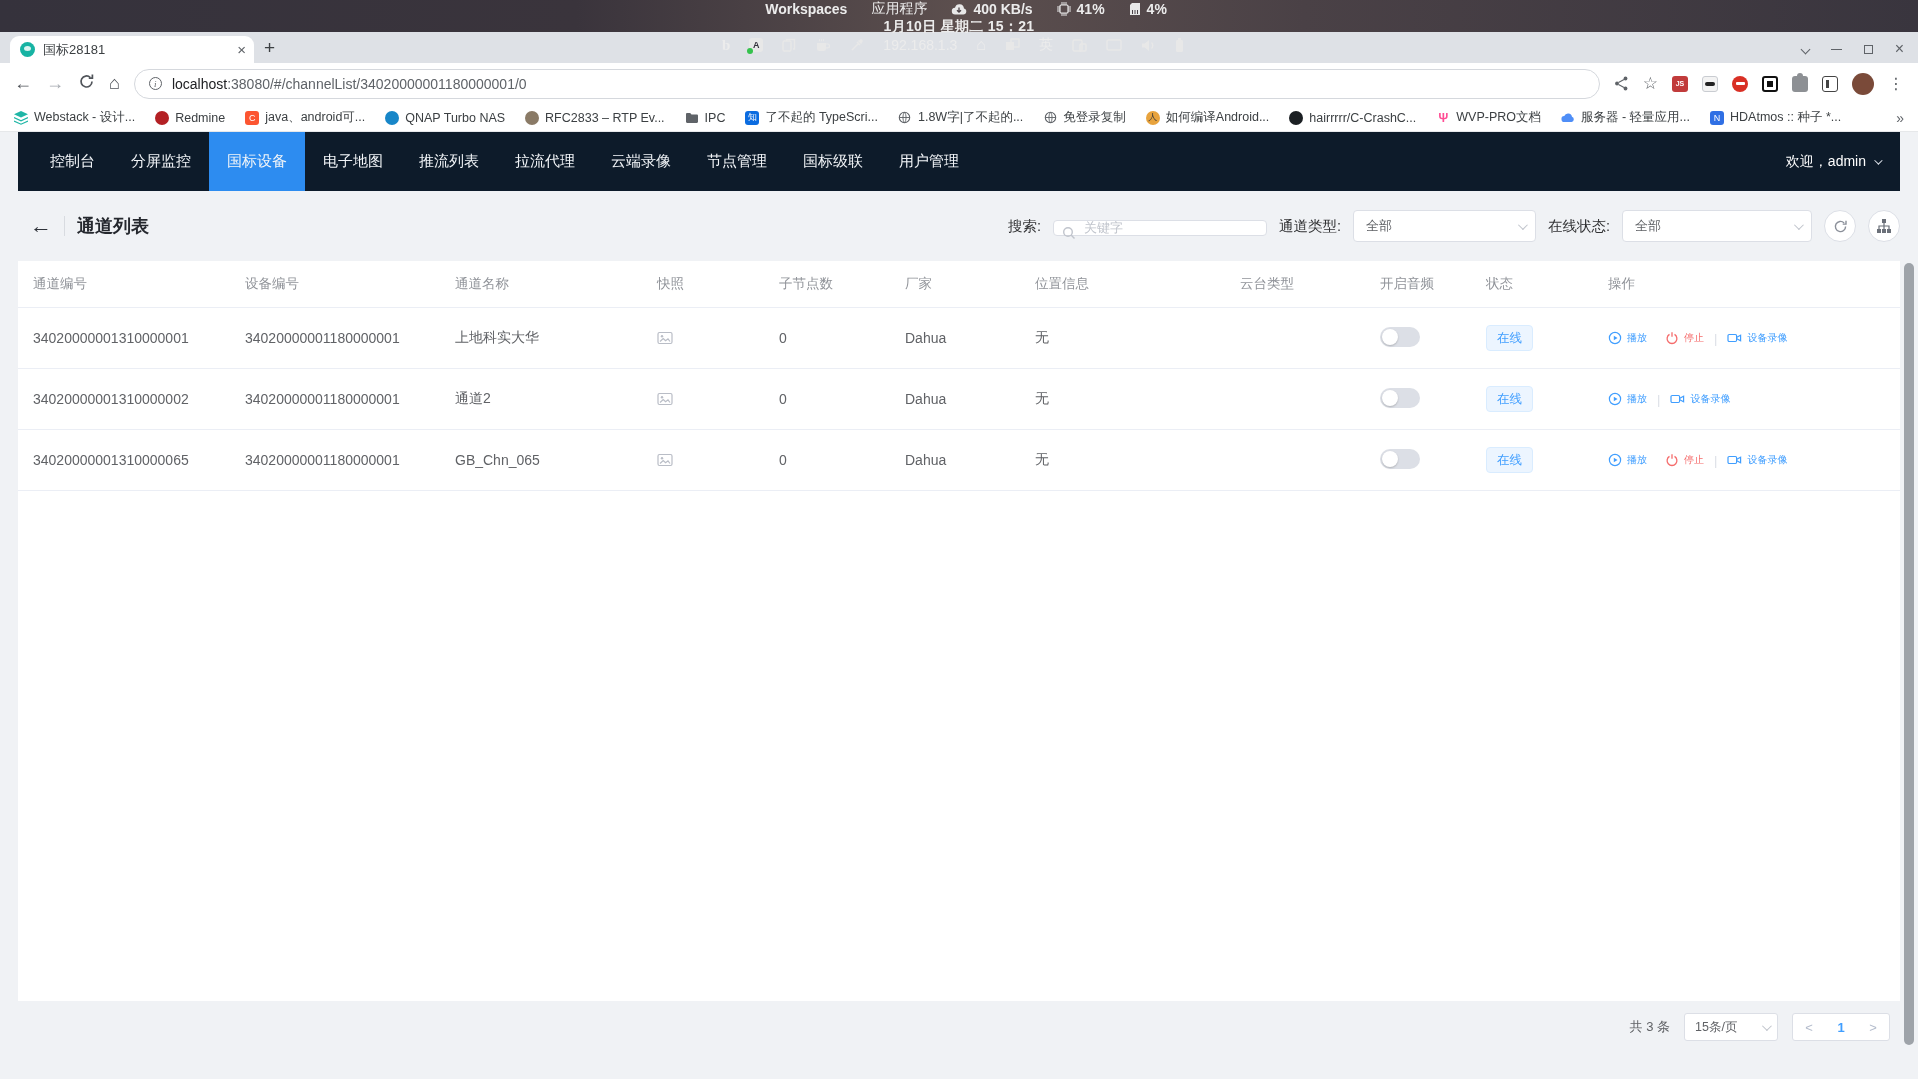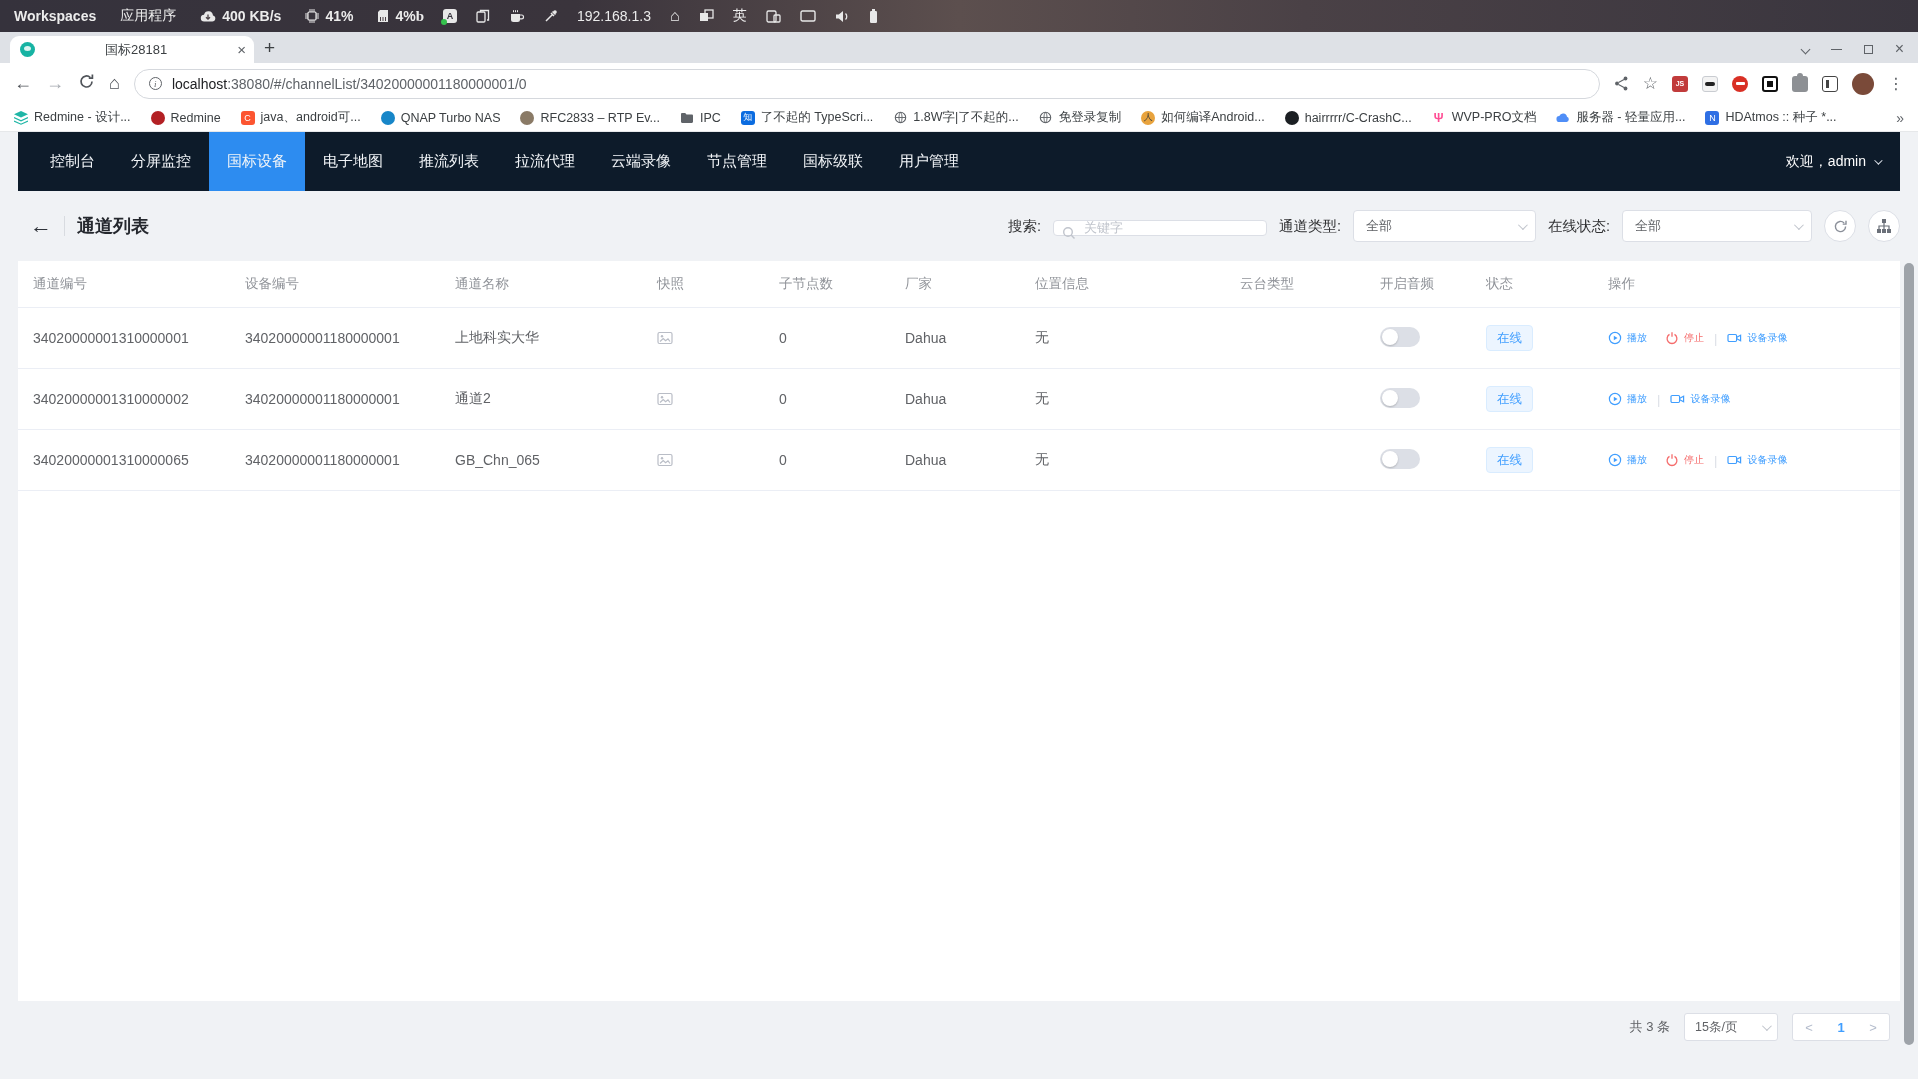--- a/index.html
+++ b/index.html
@@ -1,35 +1,35 @@
 <!DOCTYPE html>
 <html><head>
 <meta charset="utf-8">
 <style>
   * { box-sizing: border-box; margin: 0; padding: 0; }
   html,body { width:1918px; height:1079px; overflow:hidden;
     font-family:"Liberation Sans","DejaVu Sans",sans-serif; background:#f0f2f5; }
 
   
   .sysbar { height:32px; display:flex; align-items:center; color:#ececec; font-size:14px;
-    background:linear-gradient(90deg,#35323c 0%,#3a343c 30%,#5c4f4e 50%,#4a4146 68%,#39353e 100%); }
+    background:linear-gradient(90deg,#35323c 0%,#3a343c 30%,#5c4f4e 50%,#4a4146 68%,#39353e 100%);flex-direction:column; }
   .sys-left { display:flex; align-items:center; gap:24px; padding-left:14px; flex:0 0 auto; }
   .sys-center { flex:1; text-align:center; font-weight:bold; letter-spacing:.3px; }
   .sys-right { display:flex; align-items:center; gap:19px; padding-right:12px; flex:0 0 auto; }
   .sys-item { display:inline-flex; align-items:center; gap:6px; white-space:nowrap; }
   .bold { font-weight:bold; }
   .sico { display:inline-flex; }
   .note-ic { width:14px; height:14px; background:#e8e8e8; border-radius:3px; position:relative;
     color:#35323c; font-size:9px; display:inline-flex; align-items:center; justify-content:center; font-weight:bold;}
   .note-ic i { position:absolute; left:-2px; bottom:-2px; width:6px; height:6px; border-radius:50%; background:#35c24d; }
 
   
   .tabstrip { height:31px; background:#dee1e6; display:flex; align-items:flex-end; }
   .tab { width:244px; height:27px; background:#fff; border-radius:9px 9px 0 0; margin-left:10px;
-    display:flex; align-items:center; padding:0 8px 0 10px; font-size:13px; color:#3c4043; gap:8px;text-align:center; }
+    display:flex; align-items:center; padding:0 8px 0 10px; font-size:13px; color:#3c4043; gap:8px; }
   .tab-title { flex:1; overflow:hidden; white-space:nowrap; }
   .favicon { width:15px; height:15px; border-radius:50%; background:#17b3a3; flex:0 0 auto; position:relative; }
   .favicon::after{ content:""; position:absolute; left:4px; top:4px; width:7px; height:5px; border-radius:50%; background:#fff; opacity:.85;}
   .tab-close { color:#5f6368; font-size:15px; line-height:1; cursor:default; }
   .newtab { font-size:19px; color:#3c4043; margin:0 0 4px 10px; }
   .winctl { margin-left:auto; display:flex; align-items:center; gap:22px; padding-right:14px; margin-bottom:6px; color:#5f6368; }
   .chev { display:inline-block; width:7px; height:7px; border:solid #5f6368; border-width:0 1.6px 1.6px 0; transform:rotate(45deg); }
   .minbtn { display:inline-block; width:11px; border-top:1.8px solid #5f6368; }
   .maxbtn { display:inline-block; width:9px; height:9px; border:1.6px solid #5f6368; }
   .closebtn { font-size:16px; line-height:1; }
@@ -159,20 +159,21 @@
     <span class="sys-item">
       <span class="sico">
         <svg width="12" height="14" viewBox="0 0 12 14">
             <path d="M3 1h8v12H1V3z" fill="#e8e8e8"></path>
             <path d="M3.5 8v4M6 8v4M8.5 8v4" stroke="#4a4146" stroke-width="1"></path>
           </svg>
       </span>
       <span class="bold">4%</span>
     </span>
   </div>
+  <div class="sys-center">1月10日 星期二 15：21</div>
   <div class="sys-right">
     <span class="sico bold" style="font-size:15px;font-family:'Liberation Serif',serif;">b</span>
     <span class="note-ic">A<i></i></span>
     <span class="sico">
       <svg width="14" height="14" viewBox="0 0 14 14">
           <rect x="1" y="3" width="8" height="10" rx="1.2" fill="none" stroke="#e8e8e8" stroke-width="1.3"></rect>
           <path d="M4.5 3V1.5h8V11H11" fill="none" stroke="#e8e8e8" stroke-width="1.3"></path>
         </svg>
     </span>
     <span class="sico">
@@ -274,21 +275,21 @@
 </div>
 
 <div class="bookmarks">
   <span class="bm">
     <span class="bm-ic" style="background:none;">
       <svg width="14" height="14" viewBox="0 0 14 14">
           <path d="M7 0l7 3.2L7 6.4 0 3.2z" fill="#1fb6a6"></path>
           <path d="M0 6.6l7 3.2 7-3.2M0 10l7 3.2 7-3.2" stroke="#1fb6a6" stroke-width="1.2" fill="none"></path>
         </svg>
     </span>
-      <span>Redmine - 设计...</span>
+      <span>Webstack - 设计...</span>
   </span>
   <span class="bm">
     <span class="bm-ic c-red"></span>
       <span>Redmine</span>
   </span>
   <span class="bm">
     <span class="bm-ic c-csdn">C</span>
       <span>java、android可...</span>
   </span>
   <span class="bm">

